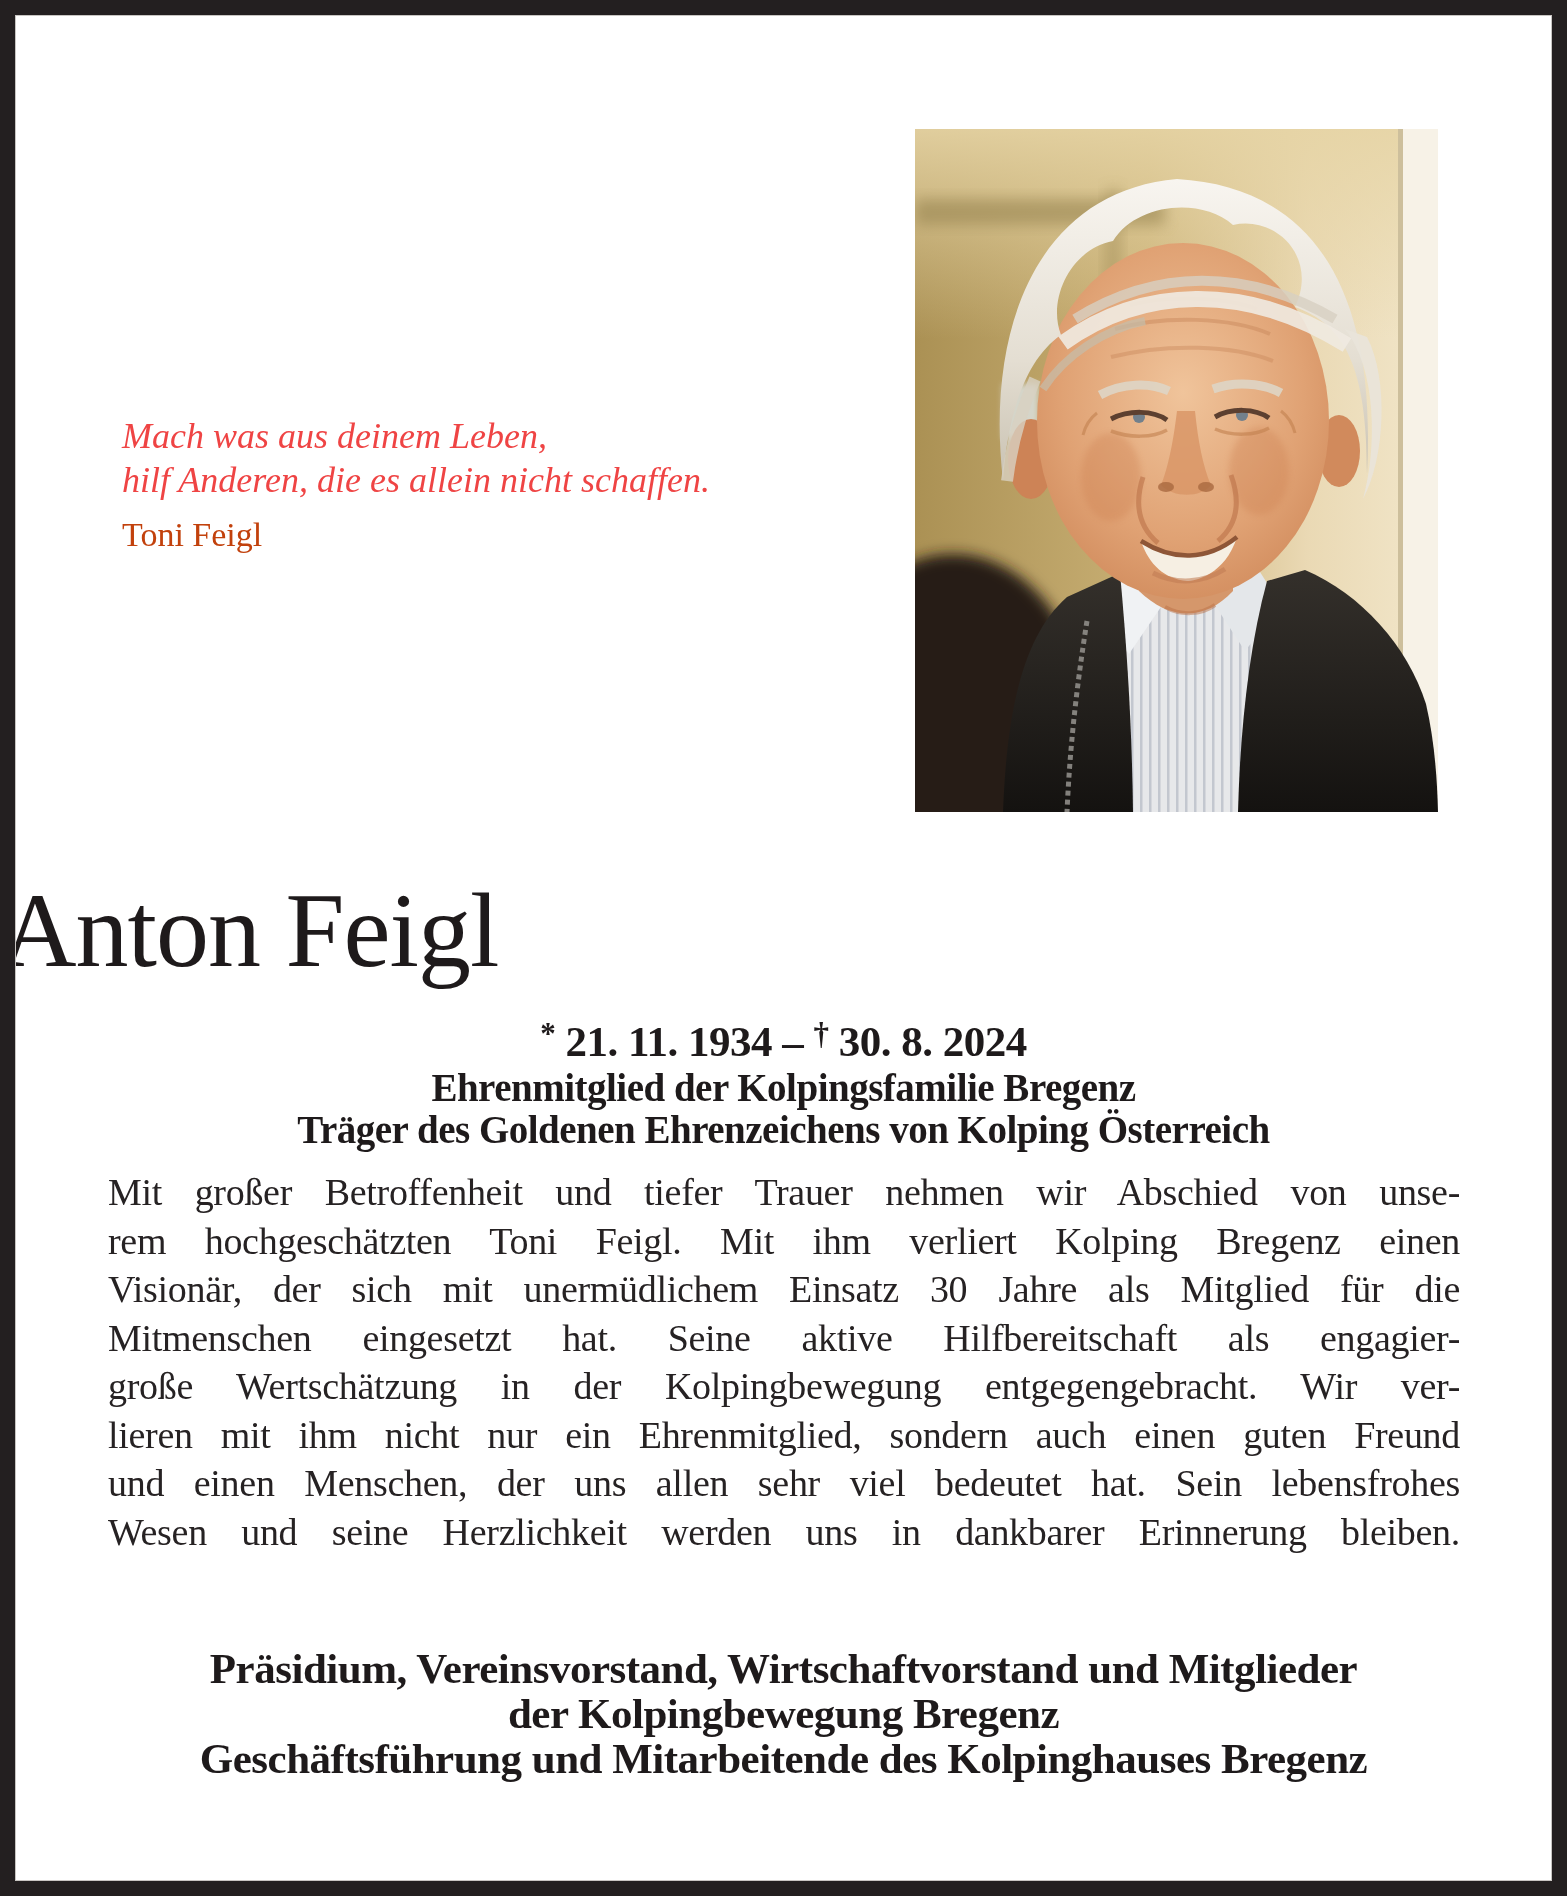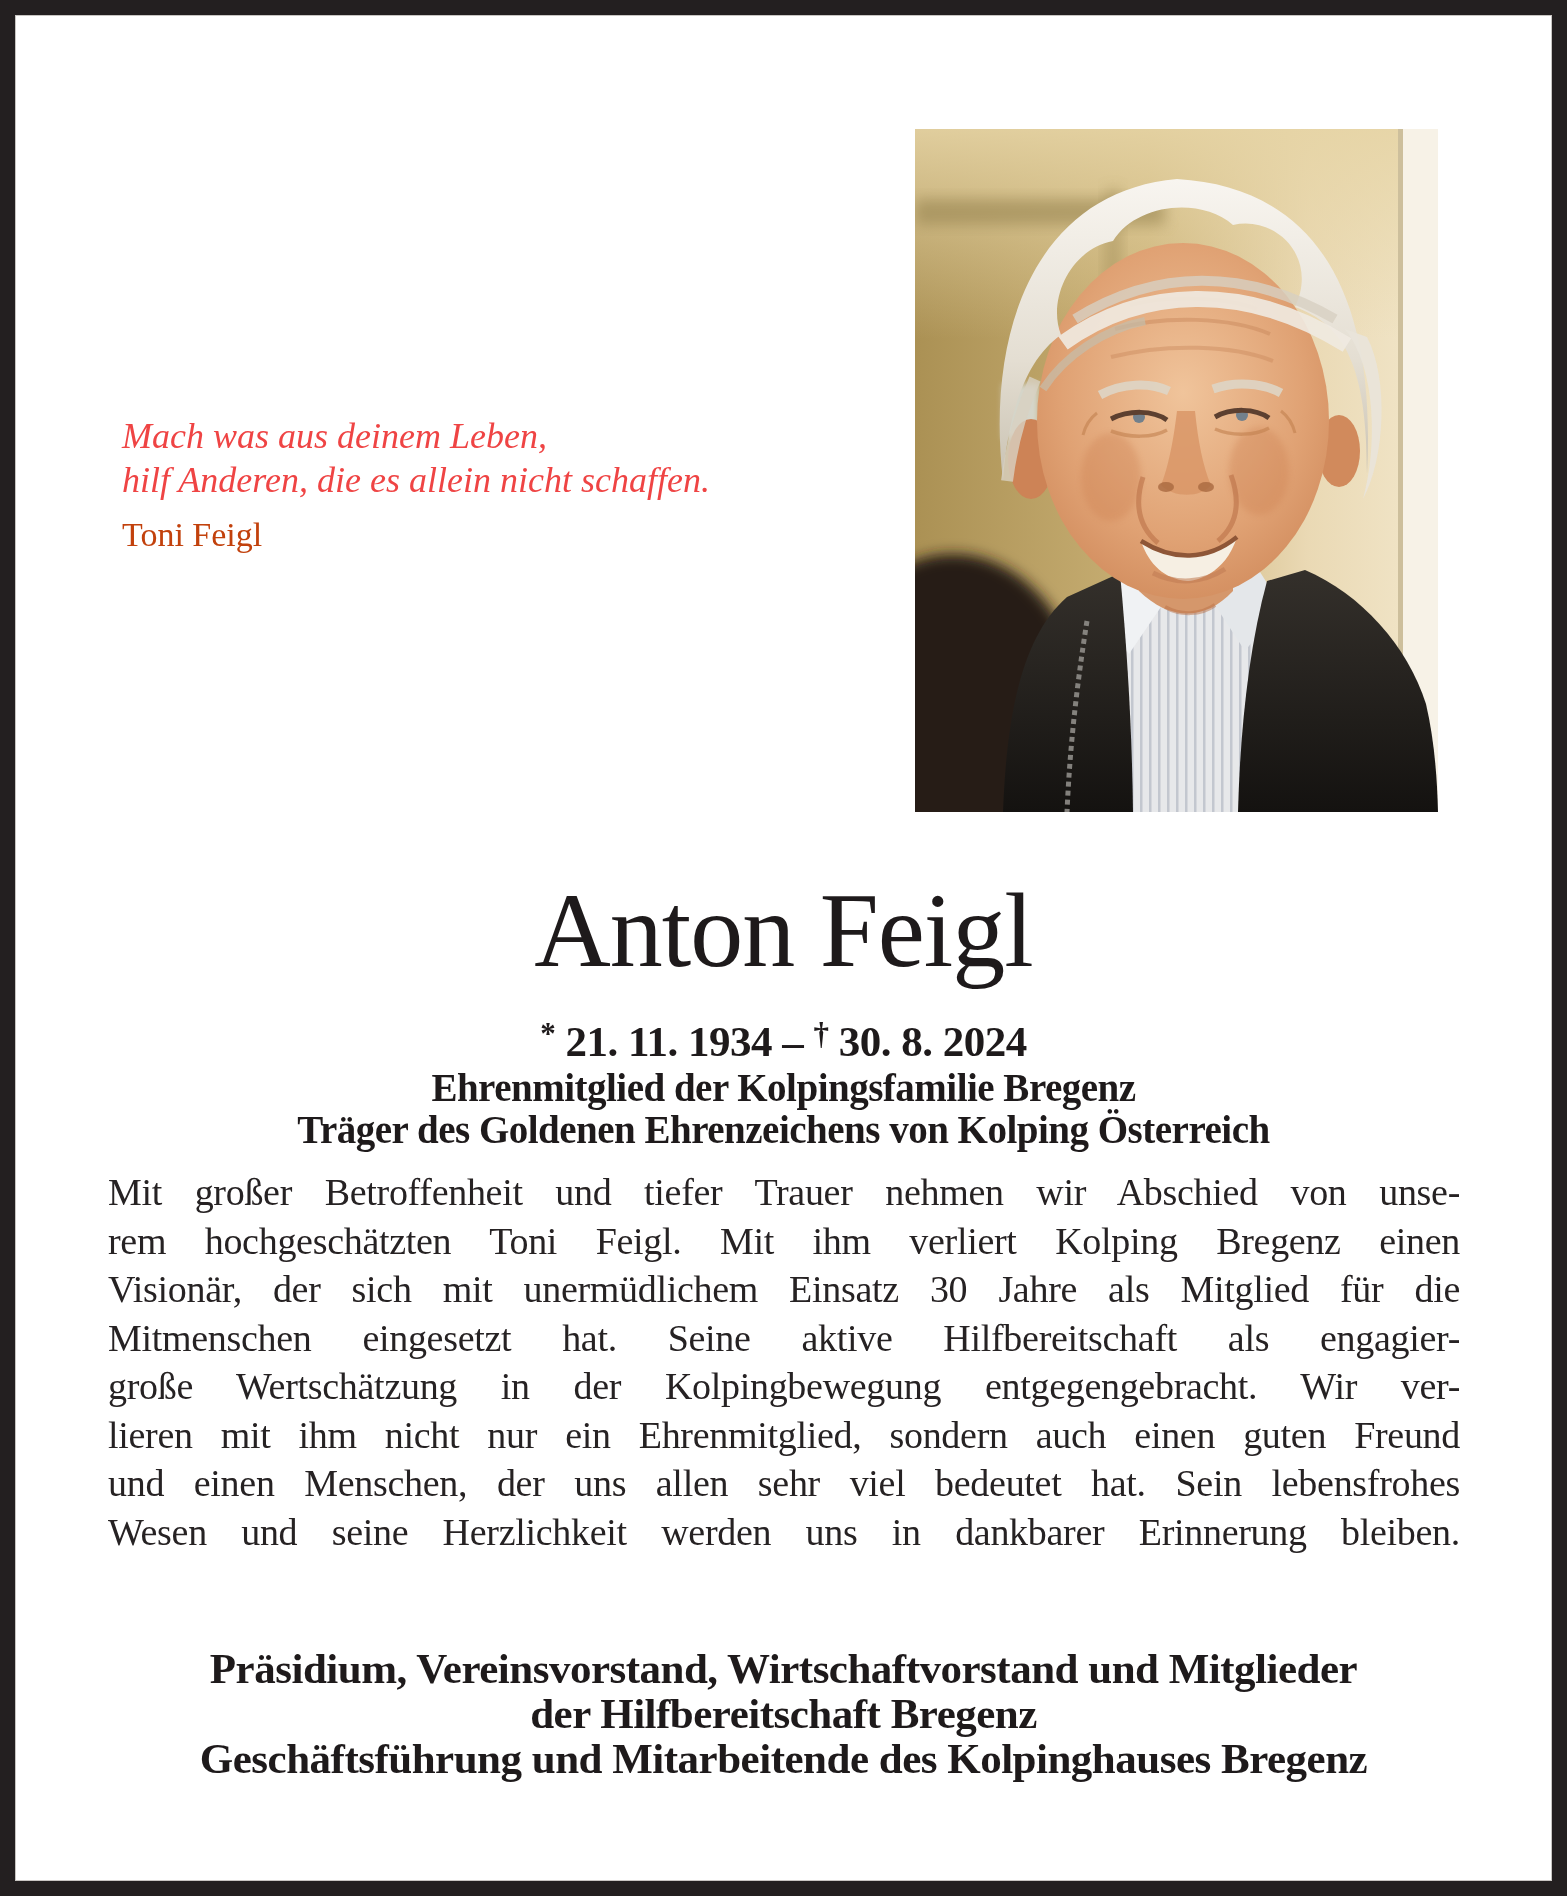--- a/index.html
+++ b/index.html
@@ -43,21 +43,20 @@
     position: absolute;
     left: 915px; top: 129px;
     width: 523px; height: 683px;
     overflow: hidden;
   }
   .photo svg { display: block; }
   
   .name {
     position: absolute;
     left: 0; right: 0; top: 872px;
-    text-align: center;
     font-size: 106px;
     line-height: 118px;
     font-weight: 400;
     letter-spacing: -1px;
     color: #1e1a1b;
   }
   
   .sub {
     position: absolute;
     left: 0; right: 0; top: 1009px;
@@ -240,15 +239,15 @@
   <div class="obit-line">Visionär, der sich mit unermüdlichem Einsatz 30 Jahre als Mitglied für die</div>
   <div class="obit-line">Mitmenschen eingesetzt hat. Seine aktive Hilfbereitschaft als engagier-</div>
   <div class="obit-line">große Wertschätzung in der Kolpingbewegung entgegengebracht. Wir ver-</div>
   <div class="obit-line">lieren mit ihm nicht nur ein Ehrenmitglied, sondern auch einen guten Freund</div>
   <div class="obit-line">und einen Menschen, der uns allen sehr viel bedeutet hat. Sein lebensfrohes</div>
   <div class="obit-line">Wesen und seine Herzlichkeit werden uns in dankbarer Erinnerung bleiben.</div>
 </div>
 
 <div class="sig">
   <div class="sig-line">Präsidium, Vereinsvorstand, Wirtschaftvorstand und Mitglieder</div>
-  <div class="sig-line">der Hilfbereitschaft Bregenz</div>
+  <div class="sig-line">der Kolpingbewegung Bregenz</div>
   <div class="sig-line">Geschäftsführung und Mitarbeitende des Kolpinghauses Bregenz</div>
 </div>
 
 </body></html>

